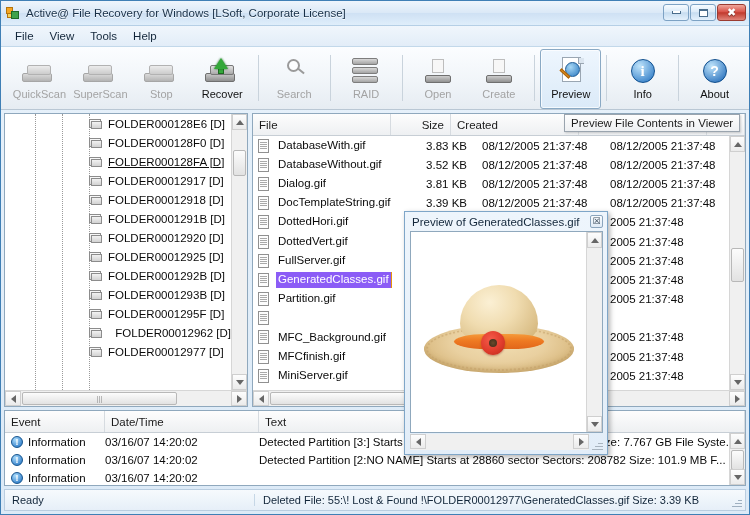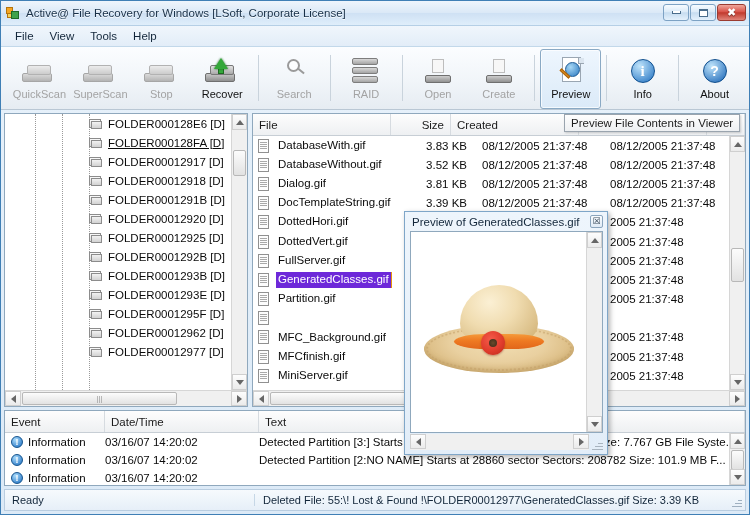--- a/index.html
+++ b/index.html
@@ -177,21 +177,21 @@
     background:linear-gradient(to bottom,#fdfdfd,#eef0f2);border-bottom:1px solid #c7ced5;font-size:11.5px;color:#1a1a1a;}
   .lhdr .hc{display:flex;align-items:center;padding:0 6px;border-right:1px solid #d6dbe0;box-sizing:border-box;overflow:hidden;white-space:nowrap;}
   .lhdr .hc.r{justify-content:flex-end;}
   .list-body{flex:1 1 auto;position:relative;overflow:hidden;}
   .lrow{height:19.2px;display:flex;align-items:center;font-size:11.5px;color:#0a0a0a;white-space:nowrap;}
   .fileico{width:13px;height:14px;margin:0 5px 0 5px;flex:0 0 13px;position:relative;}
   .fileico .pg{position:absolute;left:0;top:0;width:11px;height:14px;background:#fdfdfd;border:1px solid #909090;box-sizing:border-box;}
   .fileico .ln{position:absolute;left:2px;width:7px;height:1px;background:#a9a9a9;}
   .cname{width:138px;flex:0 0 138px;overflow:hidden;}
   .cname span.nm{padding:1px 2px;display:inline-block;line-height:1.2;}
-  .lrow.sel .cname span.nm{background:#6d28d9;color:#fff;outline:1px solid #e8940a;}
+  .lrow.sel .cname span.nm{background:#8b5cf6;color:#fff;outline:1px solid #e8940a;}
   .csize{width:60px;flex:0 0 60px;text-align:right;padding-right:7px;box-sizing:border-box;}
   .cdate{width:128px;flex:0 0 128px;padding-left:8px;box-sizing:border-box;}
   .cdate2{width:128px;flex:0 0 128px;padding-left:8px;box-sizing:border-box;}
 
   
   .tooltip{
     position:absolute;z-index:40;
     background:linear-gradient(to bottom,#fefefe,#eef0f2);
     border:1px solid #9aa4ae;color:#1d1d1d;font-size:11.5px;
     padding:2px 6px;white-space:nowrap;box-shadow:1px 1px 2px rgba(0,0,0,.18);
@@ -424,20 +424,28 @@
           <div class="guide" style="left:57px;"></div>
           <div class="guide" style="left:84px;"></div>
         <div class="trow" style="position: relative;">
               <div class="tdash" style="top: 9px;"></div>
               <div class="folder">
                 <div class="bk"></div>
                 <div class="fr"></div>
               </div>
               <span>FOLDER000128E6 [D]</span>
             </div>
+            <div class="trow" style="position: relative;">
+              <div class="tdash" style="top: 9px;"></div>
+              <div class="folder">
+                <div class="bk"></div>
+                <div class="fr"></div>
+              </div>
+              <span>FOLDER000128F0 [D]</span>
+            </div>
             <div class="trow" style="position: relative; text-decoration: underline;">
               <div class="tdash" style="top: 9px;"></div>
               <div class="folder">
                 <div class="bk"></div>
                 <div class="fr"></div>
               </div>
               <span>FOLDER000128FA [D]</span>
             </div>
             <div class="trow" style="position: relative;">
               <div class="tdash" style="top: 9px;"></div>
@@ -494,31 +502,23 @@
                 <div class="fr"></div>
               </div>
               <span>FOLDER0001293B [D]</span>
             </div>
             <div class="trow" style="position: relative;">
               <div class="tdash" style="top: 9px;"></div>
               <div class="folder">
                 <div class="bk"></div>
                 <div class="fr"></div>
               </div>
-              <span>FOLDER0001293E [D]</span>
-            </div>
-            <div class="trow" style="position: relative;">
-              <div class="tdash" style="top: 9px;"></div>
-              <div class="folder">
-                <div class="bk"></div>
-                <div class="fr"></div>
-              </div>
               <span>FOLDER0001295F [D]</span>
             </div>
-            <div class="trow" style="position: relative;">
+            <div class="trow" style="position: relative; justify-content: space-between;">
               <div class="tdash" style="top: 9px;"></div>
               <div class="folder">
                 <div class="bk"></div>
                 <div class="fr"></div>
               </div>
               <span>FOLDER00012962 [D]</span>
             </div>
             <div class="trow" style="position: relative;">
               <div class="tdash" style="top: 9px;"></div>
               <div class="folder">

